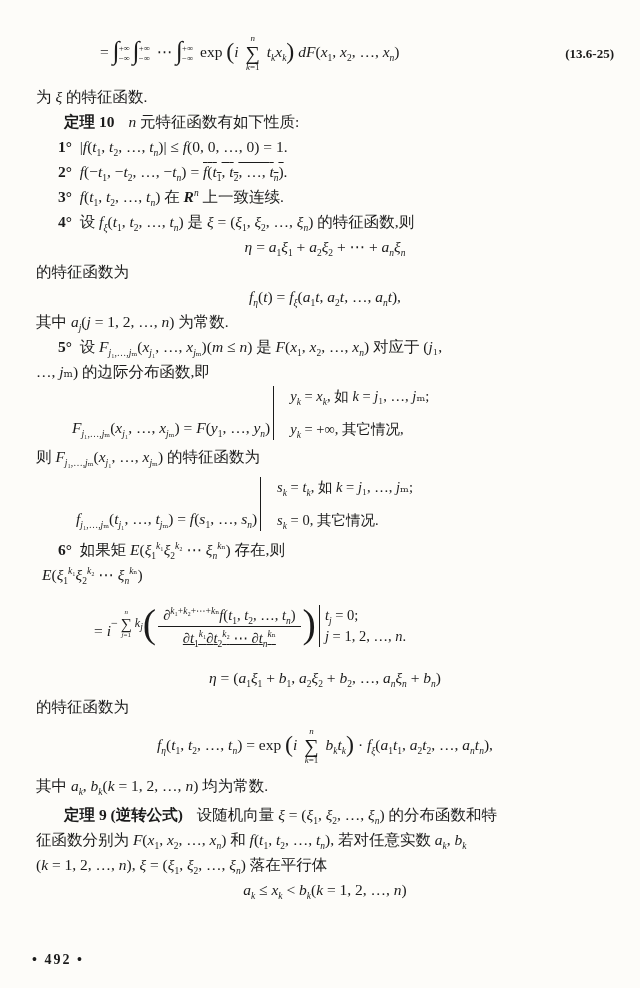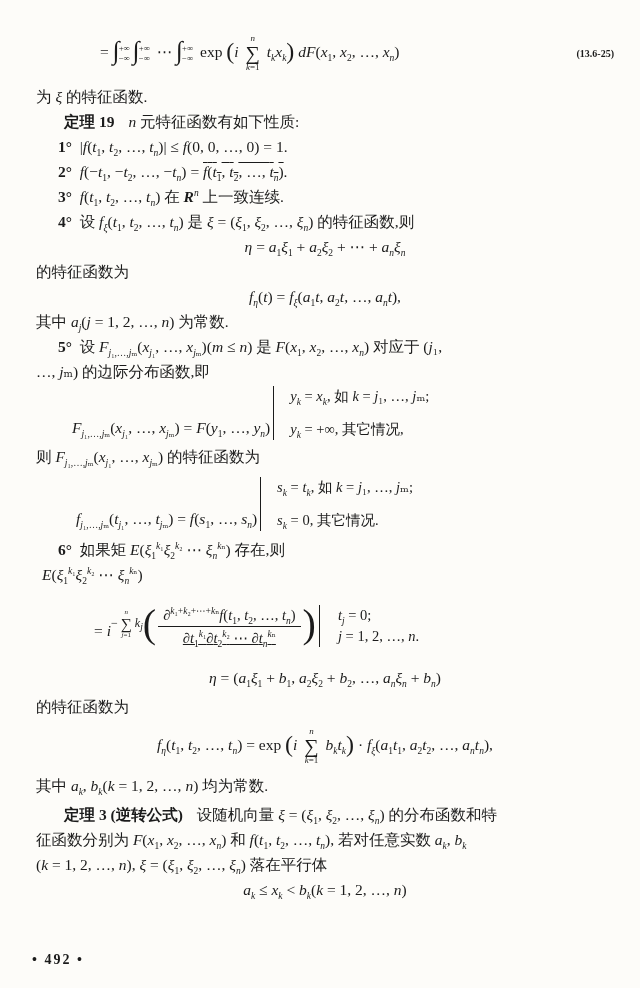--- a/index.html
+++ b/index.html
@@ -36,30 +36,30 @@
   .stk .t { font-size: 0.58em; line-height: 1; }
   .stk .m { font-size: 1.3em; line-height: 1; }
   .stk .b { font-size: 0.58em; line-height: 1; }
   .xp { font-size: 12px; vertical-align: 9px; line-height: 0; }
   .frac { display: inline-flex; flex-direction: column; align-items: center;
           vertical-align: middle; margin: 0 2px; font-size: 14.5px; line-height: 20px; }
   .frac .num { border-bottom: 1.4px solid #1b1b1b; padding: 0 5px 1px; }
   .frac .den { padding-top: 1px; text-decoration: underline; }
   .eqline { display: flex; justify-content: space-between; align-items: center;
             padding-left: 64px; margin: 6px 0 10px; min-height: 42px; }
-  .eqtag { font-weight: 700; font-size: 10px; }
+  .eqtag { font-weight: 700; font-size: 13px; }
   .eqrow { display: flex; align-items: flex-end; margin: 2px 0 4px; }
   .pad36 { padding-left: 36px; }
   .pad40 { padding-left: 40px; }
   .cond { display: flex; flex-direction: column; border-left: 1.6px solid #1b1b1b;
           padding-left: 16px; margin-left: 3px; 
           font-size: 14.5px; line-height: 21px; gap: 12px; }
   .eqc { display: flex; align-items: center; padding-left: 58px; margin: 8px 0 8px; min-height: 62px; }
   .cond2 { display: flex; flex-direction: column; border-left: 1.6px solid #1b1b1b;
-           padding-left: 18px; margin-left: 3px; font-size: 14.5px; line-height: 21px; }
+           padding-left: 5px; margin-left: 3px; font-size: 14.5px; line-height: 21px; }
   .mt4 { margin-top: 4px; } .mt6 { margin-top: 6px; } .mt8 { margin-top: 8px; }
   .pageno { position: absolute; left: 32px; bottom: 20px; font-size: 14px;
             font-weight: 700; letter-spacing: 2px; }
 </style>
 </head>
 <body>
 
 <div class="page">
 
   <div class="ln eqline">
@@ -76,21 +76,21 @@
           <span class="t"><i>n</i></span>
           <span class="m">∑</span>
           <span class="b"><i>k</i>=1</span>
         </span> <i>t<sub>k</sub>x<sub>k</sub></i><span class="bp">)</span> <i>dF</i>(<i>x</i><sub>1</sub>, <i>x</i><sub>2</sub>, …, <i>x<sub>n</sub></i>)</span>
     <span class="eqtag">(13.6-25)</span>
   </div>
 
   <div class="ln">为 <i>ξ</i> 的特征函数.</div>
 
   <div class="ln ind2">
-    <b class="thmlabel">定理 19</b><span><i>n</i> 元特征函数有如下性质:</span>
+    <b class="thmlabel">定理 10</b><span><i>n</i> 元特征函数有如下性质:</span>
   </div>
 
   <div class="ln ind1"><b>1°</b>&nbsp; |<i>f</i>(<i>t</i><sub>1</sub>, <i>t</i><sub>2</sub>, …, <i>t<sub>n</sub></i>)| ≤ <i>f</i>(0, 0, …, 0) = 1.</div>
   <div class="ln ind1"><b>2°</b>&nbsp; <i>f</i>(−<i>t</i><sub>1</sub>, −<i>t</i><sub>2</sub>, …, −<i>t<sub>n</sub></i>) = <span class="ovl"><i>f</i>(<i>t</i><sub>1</sub>, <i>t</i><sub>2</sub>, …, <i>t<sub>n</sub></i>)</span>.</div>
   <div class="ln ind1"><b>3°</b>&nbsp; <i>f</i>(<i>t</i><sub>1</sub>, <i>t</i><sub>2</sub>, …, <i>t<sub>n</sub></i>) 在 <b><i>R</i></b><sup><i>n</i></sup> 上一致连续.</div>
   <div class="ln ind1"><b>4°</b>&nbsp; 设 <i>f<sub>ξ</sub></i>(<i>t</i><sub>1</sub>, <i>t</i><sub>2</sub>, …, <i>t<sub>n</sub></i>) 是 <i>ξ</i> = (<i>ξ</i><sub>1</sub>, <i>ξ</i><sub>2</sub>, …, <i>ξ<sub>n</sub></i>) 的特征函数,则</div>
 
   <div class="ln ctr"><i>η</i> = <i>a</i><sub>1</sub><i>ξ</i><sub>1</sub> + <i>a</i><sub>2</sub><i>ξ</i><sub>2</sub> + ⋯ + <i>a<sub>n</sub>ξ<sub>n</sub></i></div>
   <div class="ln">的特征函数为</div>
   <div class="ln ctr"><i>f<sub>η</sub></i>(<i>t</i>) = <i>f<sub>ξ</sub></i>(<i>a</i><sub>1</sub><i>t</i>, <i>a</i><sub>2</sub><i>t</i>, …, <i>a<sub>n</sub>t</i>),</div>
@@ -142,21 +142,21 @@
   <div class="ln mt4">的特征函数为</div>
   <div class="ln ctr mt8"><i>f<sub>η</sub></i>(<i>t</i><sub>1</sub>, <i>t</i><sub>2</sub>, …, <i>t<sub>n</sub></i>) = exp <span class="bp">(</span><i>i</i> <span class="stk">
         <span class="t"><i>n</i></span>
         <span class="m">∑</span>
         <span class="b"><i>k</i>=1</span>
       </span> <i>b<sub>k</sub>t<sub>k</sub></i><span class="bp">)</span> · <i>f<sub>ξ</sub></i>(<i>a</i><sub>1</sub><i>t</i><sub>1</sub>, <i>a</i><sub>2</sub><i>t</i><sub>2</sub>, …, <i>a<sub>n</sub>t<sub>n</sub></i>),</div>
 
   <div class="ln mt8">其中 <i>a<sub>k</sub></i>, <i>b<sub>k</sub></i>(<i>k</i> = 1, 2, …, <i>n</i>) 均为常数.</div>
 
   <div class="ln ind2 mt4">
-    <b class="thmlabel">定理 3 (逆转公式)</b><span>设随机向量 <i>ξ</i> = (<i>ξ</i><sub>1</sub>, <i>ξ</i><sub>2</sub>, …, <i>ξ<sub>n</sub></i>) 的分布函数和特</span>
+    <b class="thmlabel">定理 9 (逆转公式)</b><span>设随机向量 <i>ξ</i> = (<i>ξ</i><sub>1</sub>, <i>ξ</i><sub>2</sub>, …, <i>ξ<sub>n</sub></i>) 的分布函数和特</span>
   </div>
   <div class="ln">征函数分别为 <i>F</i>(<i>x</i><sub>1</sub>, <i>x</i><sub>2</sub>, …, <i>x<sub>n</sub></i>) 和 <i>f</i>(<i>t</i><sub>1</sub>, <i>t</i><sub>2</sub>, …, <i>t<sub>n</sub></i>), 若对任意实数 <i>a<sub>k</sub></i>, <i>b<sub>k</sub></i></div>
   <div class="ln">(<i>k</i> = 1, 2, …, <i>n</i>), <i>ξ</i> = (<i>ξ</i><sub>1</sub>, <i>ξ</i><sub>2</sub>, …, <i>ξ<sub>n</sub></i>) 落在平行体</div>
 
   <div class="ln ctr"><i>a<sub>k</sub></i> ≤ <i>x<sub>k</sub></i> &lt; <i>b<sub>k</sub></i>(<i>k</i> = 1, 2, …, <i>n</i>)</div>
 
   <div class="pageno">• 492 •</div>
 </div>
 
 </body></html>

